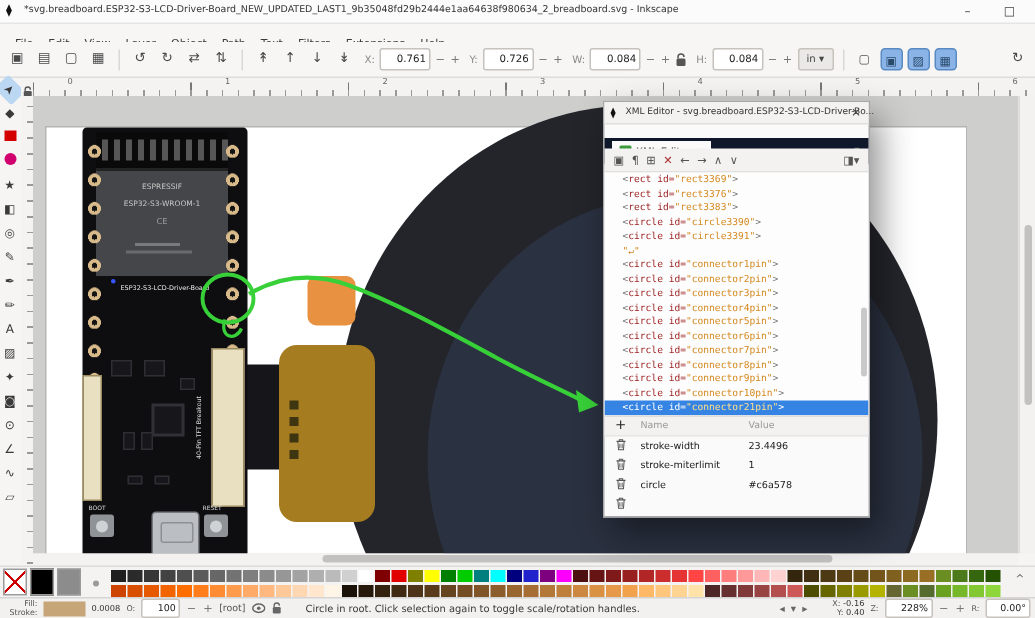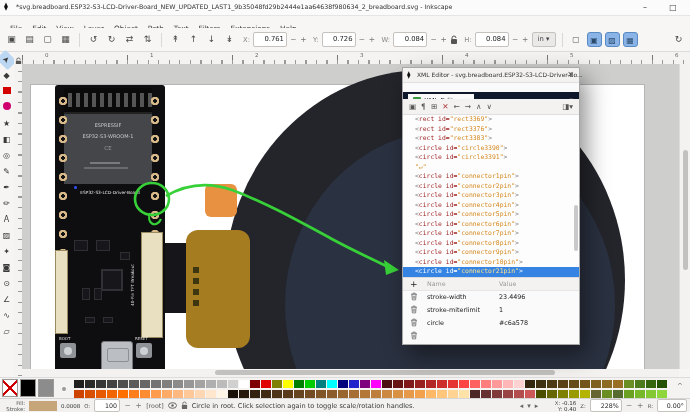--- a/index.html
+++ b/index.html
@@ -131,21 +131,21 @@
   
   #statusbar{left:0;top:398px;width:690px;height:14px;background:#f2f1f0;border-top:1px solid #d5d5d5;
              display:flex;align-items:center;padding:0 3px;box-sizing:border-box;gap:4px;}
   .sstack{display:flex;flex-direction:column;justify-content:center;line-height:6px;}
   .slab{font-size:5.3px;color:#555;}
   .sval{font-size:5.5px;color:#333;text-align:right;}
   #fillsw{width:28px;height:5px;}
   #strokesw{width:28px;height:5px;}
   .sbox{height:11px;background:#fff;border:1px solid #c6c2be;border-radius:2px;font-size:6.3px;
         color:#222;line-height:11px;text-align:right;padding:0 2px;}
-  .smsg{font-size:6.6px;color:#3a3a3a;overflow:hidden;text-overflow:ellipsis;white-space:nowrap;flex:1;}
+  .smsg{font-size:6.6px;color:#3a3a3a;overflow:hidden;text-overflow:ellipsis;white-space:nowrap;flex:1;margin-left:12px;}
   .sicon{font-size:7px;color:#666;}
 </style>
 </head>
 <body>
 
 <div id="app">
 
   <div class="abs" id="titlebar">
     <span class="abs" style="left:4px;top:2px;font-size:8px;color:#111;">⧫</span>
     <span class="title txt">*svg.breadboard.ESP32-S3-LCD-Driver-Board_NEW_UPDATED_LAST1_9b35048fd29b2444e1aa64638f980634_2_breadboard.svg - Inkscape</span>

